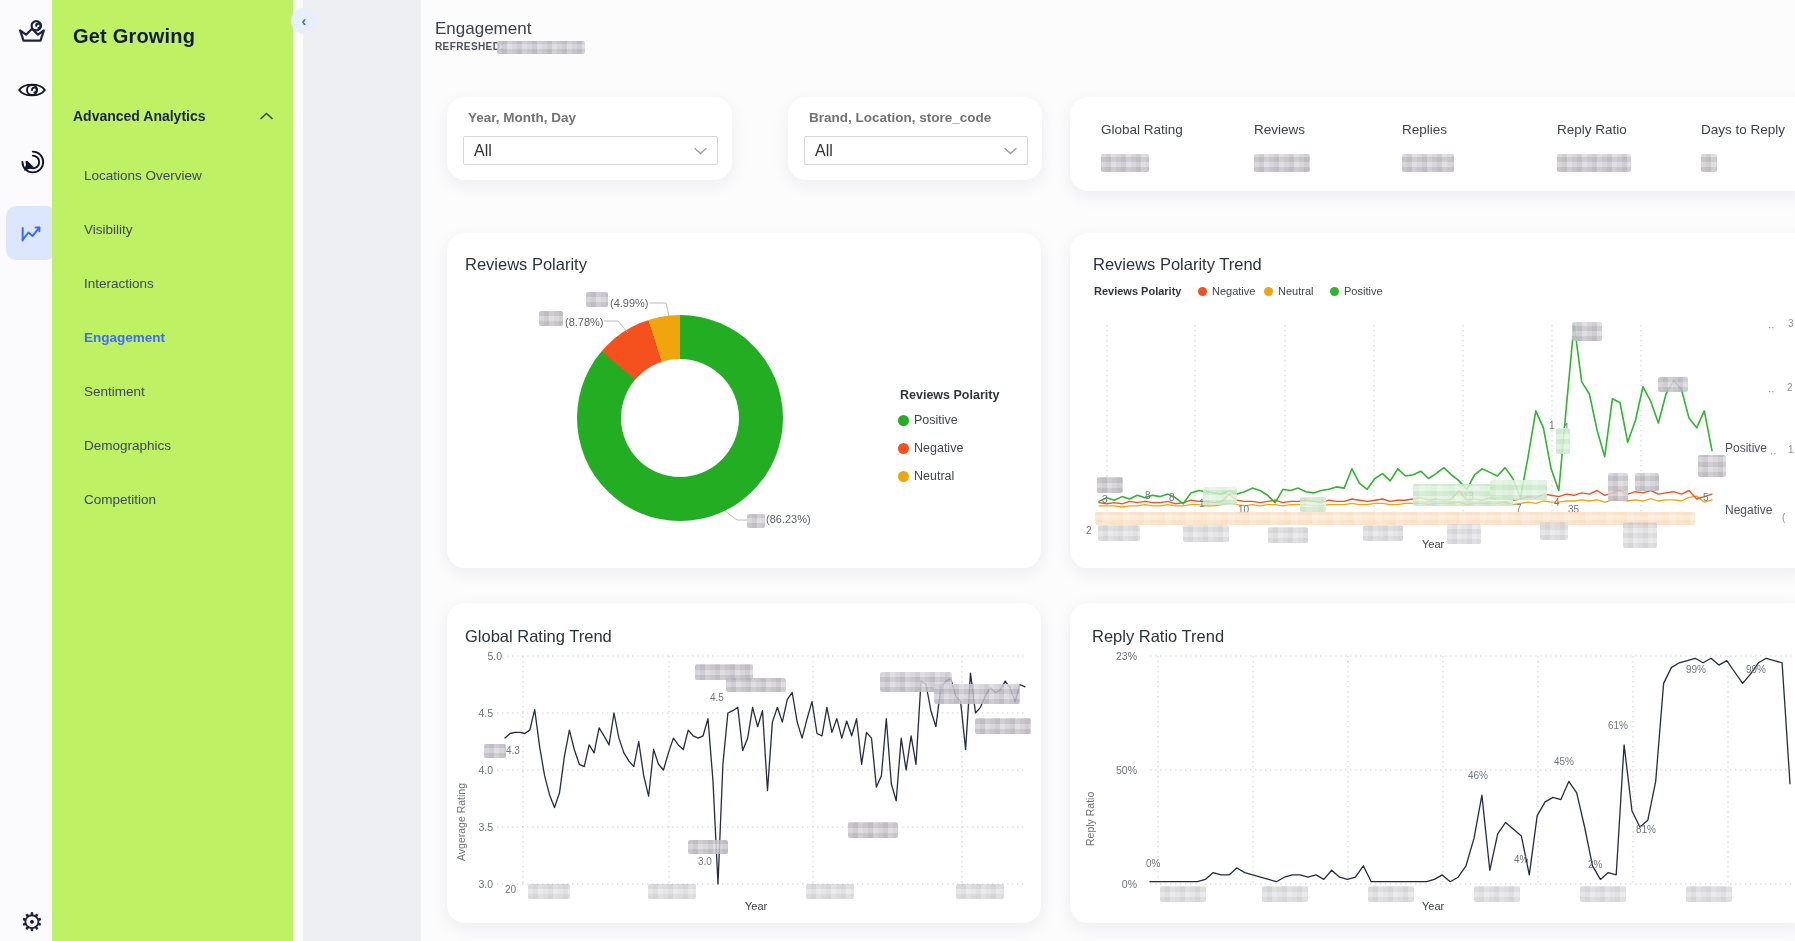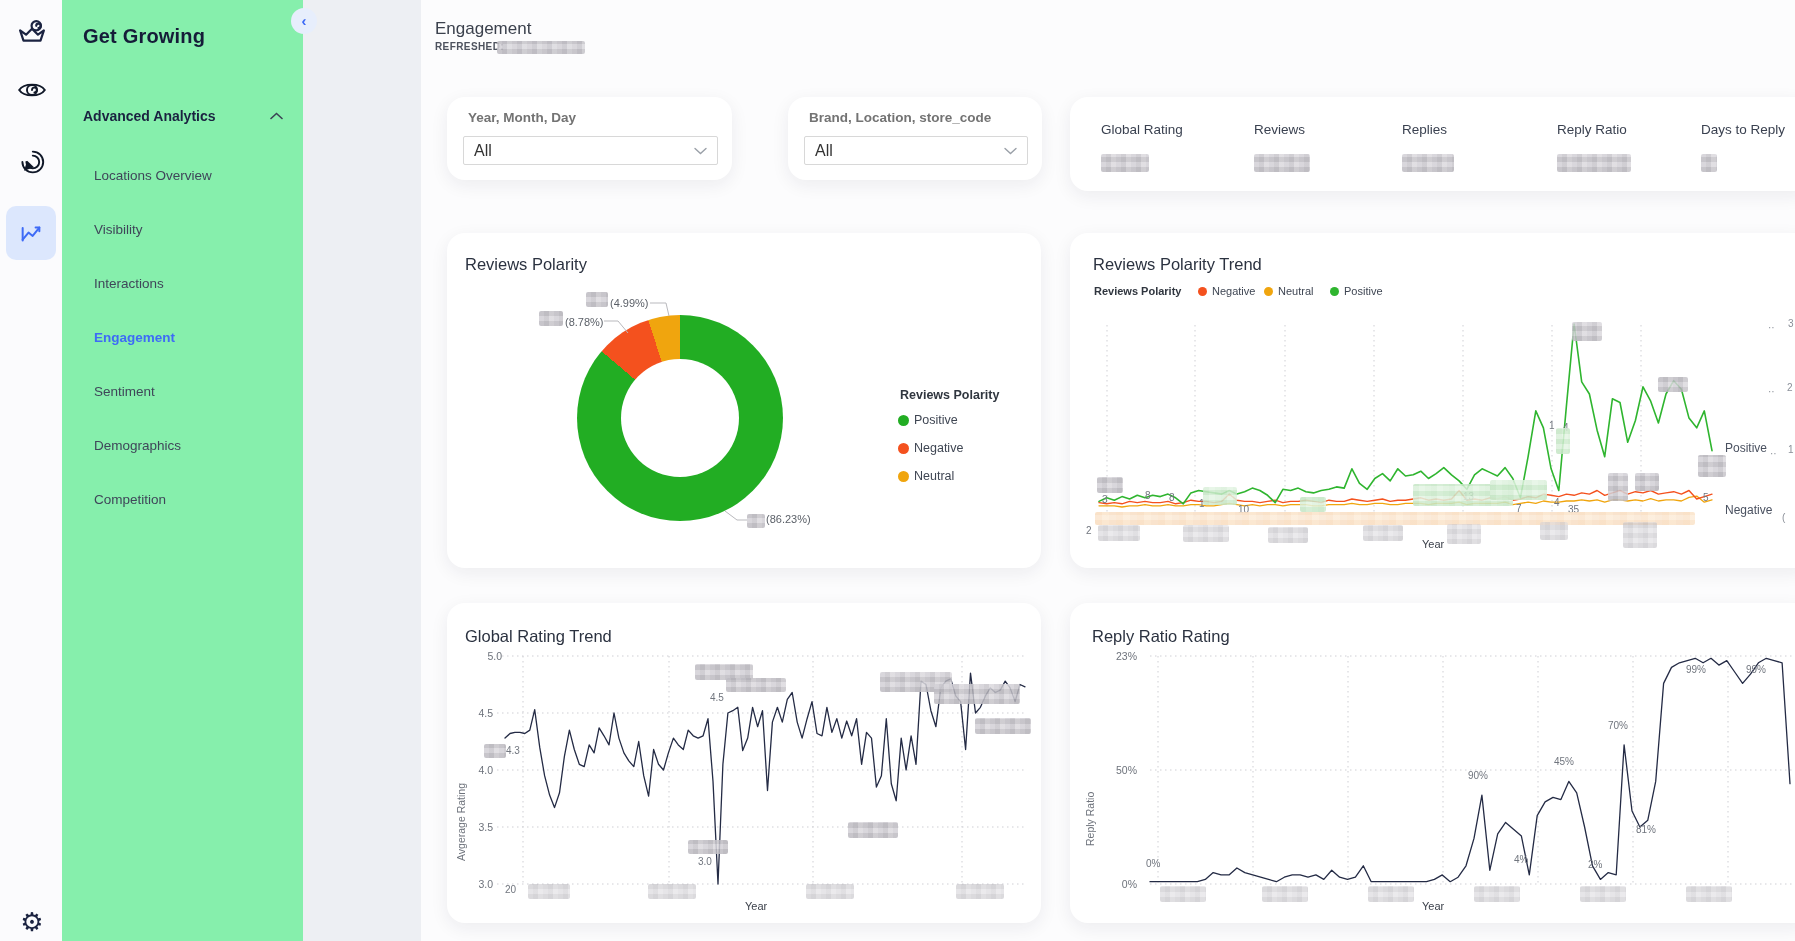--- a/index.html
+++ b/index.html
@@ -3,21 +3,21 @@
 <meta charset="utf-8">
 <style>
   html,body{margin:0;padding:0;background:#fff;}
   body{font-family:"Liberation Sans","DejaVu Sans",sans-serif;overflow:hidden;}
   #stage{position:relative;width:1795px;height:941px;background:#fcfcfd;overflow:hidden;}
   
   #rail{position:absolute;left:0;top:0;width:62px;height:941px;background:#fbfbfd;border-right:1px solid #ebedf2;}
   .rail-icon{position:absolute;left:14px;width:36px;height:36px;display:flex;align-items:center;justify-content:center;cursor:pointer;}
   .rail-tile{position:absolute;left:6px;top:206px;width:50px;height:54px;background:#dce7fd;border-radius:10px;display:flex;align-items:center;justify-content:center;cursor:pointer;}
   
-  #sidenav{position:absolute;left:62px;top:0;width:241px;height:941px;background:#86efac;}
+  #sidenav{position:absolute;left:52px;top:0;width:241px;height:941px;background:#bef264;}
   .brand{position:absolute;left:21px;top:25px;font-size:20px;font-weight:bold;color:#151c38;letter-spacing:.2px;}
   .section-row{position:absolute;left:21px;top:108px;width:200px;display:flex;justify-content:space-between;align-items:center;cursor:pointer;}
   .section-label{font-size:14px;font-weight:bold;color:#1a2240;}
   .nav-item{position:absolute;left:32px;font-size:13.5px;color:#3f4659;cursor:pointer;white-space:nowrap;}
   .nav-item.active{color:#3E6BF6;font-weight:bold;}
   #collapse-btn{position:absolute;left:291px;top:8px;width:26px;height:26px;border-radius:50%;background:#e7eefc;display:flex;align-items:center;justify-content:center;cursor:pointer;z-index:5;}
   
   #gutter{position:absolute;left:303px;top:0;width:118px;height:941px;background:#edeff3;}
   
   #page-title{position:absolute;left:435px;top:19px;font-size:17px;color:#3b414d;}
@@ -233,21 +233,21 @@
       </svg>
     <div class="xtitle" style="left:298px;top:297px">Year</div>
   <div class="ytick" style="left: 15px; top: 47px;">5.0</div>
       <div class="ytick" style="left: 6px; top: 104px;">4.5</div>
       <div class="ytick" style="left: 6px; top: 161px;">4.0</div>
       <div class="ytick" style="left: 6px; top: 218px;">3.5</div>
       <div class="ytick" style="left: 6px; top: 275px;">3.0</div>
     </div>
 
   <div class="card" id="rratio-card" style="left:1070px;top:603px;width:741px;height:320px">
-    <div class="card-title" style="left:22px;top:24px">Reply Ratio Rating</div>
+    <div class="card-title" style="left:22px;top:24px">Reply Ratio Trend</div>
     <div class="ylab" style="left:14px;top:243px">Reply Ratio</div>
     <svg class="chart" id="rratio-svg" width="741" height="320">
         <line x1="88" y1="53" x2="88" y2="281" stroke="#cfcfd4" stroke-width="1" stroke-dasharray="1.5 3.5"></line>
         <line x1="183" y1="53" x2="183" y2="281" stroke="#cfcfd4" stroke-width="1" stroke-dasharray="1.5 3.5"></line>
         <line x1="278" y1="53" x2="278" y2="281" stroke="#cfcfd4" stroke-width="1" stroke-dasharray="1.5 3.5"></line>
         <line x1="373" y1="53" x2="373" y2="281" stroke="#cfcfd4" stroke-width="1" stroke-dasharray="1.5 3.5"></line>
         <line x1="468" y1="53" x2="468" y2="281" stroke="#cfcfd4" stroke-width="1" stroke-dasharray="1.5 3.5"></line>
         <line x1="563" y1="53" x2="563" y2="281" stroke="#cfcfd4" stroke-width="1" stroke-dasharray="1.5 3.5"></line>
         <line x1="658" y1="53" x2="658" y2="281" stroke="#cfcfd4" stroke-width="1" stroke-dasharray="1.5 3.5"></line>
         <line x1="80" y1="53" x2="741" y2="53" stroke="#cfcfd4" stroke-width="1" stroke-dasharray="1.5 3.5"></line>
@@ -284,25 +284,25 @@
     <div class="frag" style="left: 1768px; top: 386px;">··</div>
     <div class="frag" style="left: 1787px; top: 382px;">2</div>
     <div class="frag" style="left: 1770px; top: 448px;">··</div>
     <div class="frag" style="left: 1788px; top: 444px;">1</div>
     <div class="frag" style="left: 1782px; top: 512px;">(</div>
     <div class="anno" style="left: 506px; top: 745px;">4.3</div>
     <div class="anno" style="left: 710px; top: 692px;">4.5</div>
     <div class="anno" style="left: 698px; top: 856px;">3.0</div>
     <div class="anno" style="left: 505px; top: 884px;">20</div>
     <div class="anno" style="left: 1146px; top: 858px;">0%</div>
-    <div class="anno" style="left: 1468px; top: 770px;">90%</div>
+    <div class="anno" style="left: 1468px; top: 770px;">46%</div>
     <div class="anno" style="left: 1514px; top: 854px;">4%</div>
     <div class="anno" style="left: 1554px; top: 756px;">45%</div>
     <div class="anno" style="left: 1588px; top: 859px;">2%</div>
-    <div class="anno" style="left: 1608px; top: 720px;">70%</div>
+    <div class="anno" style="left: 1608px; top: 720px;">61%</div>
     <div class="anno" style="left: 1636px; top: 824px;">81%</div>
     <div class="anno" style="left: 1686px; top: 664px;">99%</div>
     <div class="anno" style="left: 1746px; top: 664px;">99%</div>
     <div class="blur" style="left: 497px; top: 41px; width: 88px; height: 13px;"></div>
     <div class="blur" style="left: 586px; top: 292px; width: 22px; height: 15px;"></div>
     <div class="blur" style="left: 539px; top: 311px; width: 24px; height: 15px;"></div>
     <div class="blur" style="left: 747px; top: 514px; width: 18px; height: 14px;"></div>
     <div class="blur" style="left: 1097px; top: 477px; width: 26px; height: 16px;"></div>
     <div class="blur g" style="left: 1203px; top: 487px; width: 34px; height: 18px;"></div>
     <div class="blur g" style="left: 1300px; top: 497px; width: 26px; height: 15px;"></div>

